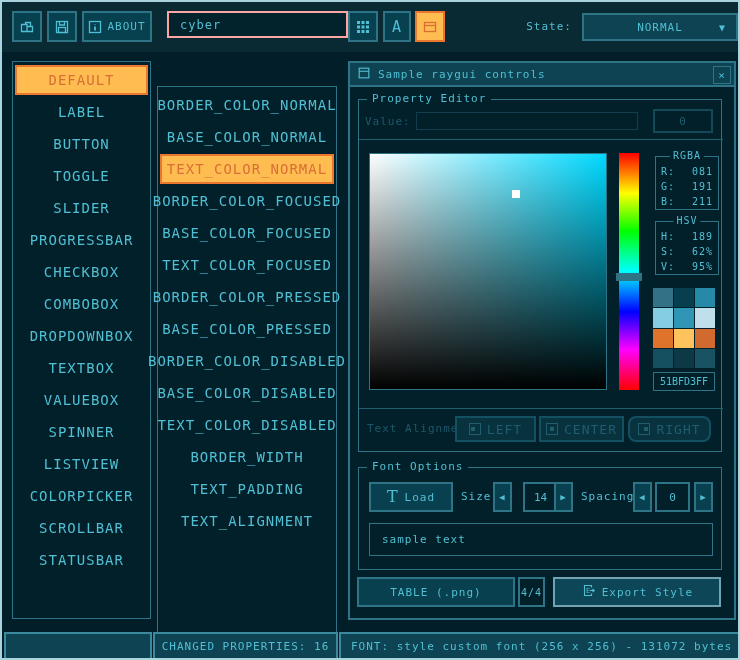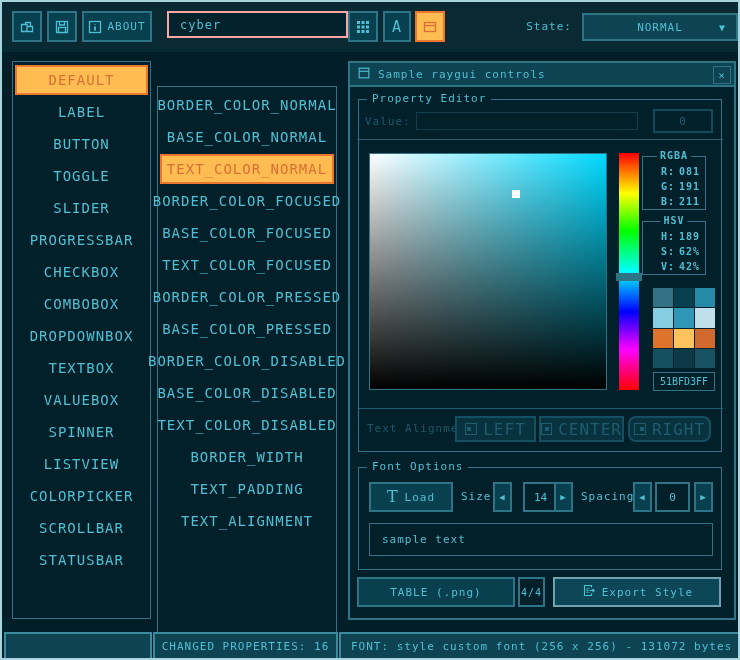--- a/index.html
+++ b/index.html
@@ -73,34 +73,34 @@
     color:#1f5f72; display:flex; align-items:center; justify-content:center; font-size:11px;
   }
   .divider { position:absolute; left:0; width:364px; height:1px; background:#1f5f70; }
 
   .color-panel { position:absolute; left:10px; top:53px; width:238px; height:237px; border:1px solid #2f7486; }
   .color-cursor { position:absolute; width:8px; height:8px; background:#ffffff; }
   .hue-bar { position:absolute; left:260px; top:53px; width:20px; height:237px;
     background:linear-gradient(to bottom,#f00 0%,#ff0 17%,#0f0 33%,#0ff 50%,#00f 67%,#f0f 83%,#f00 100%); }
   .hue-handle { position:absolute; left:-3px; width:26px; height:8px; background:#2f7486; }
 
-  .mini-box { position:absolute; left:283px; width:64px; border:1px solid #2f7486; padding:7px 5px 2px 18px;font-weight:bold; }
+  .mini-box { position:absolute; left:296px; width:64px; border:1px solid #2f7486; padding:7px 5px 2px 5px; }
   .mini-box .gtitle { position:absolute; top:-7px; left:50%; transform:translateX(-50%); background:#02202a; padding:0 3px; font-size:10px; }
   .mini-row { display:flex; justify-content:space-between; font-size:10px; line-height:15px; letter-spacing:1px; }
 
   .swatches { position:absolute; left:294px; top:188px; width:62px; height:80px;
     display:grid; grid-template-columns:repeat(3,1fr); grid-template-rows:repeat(4,1fr); gap:1px; }
   .swatch { width:100%; height:100%; }
   .hex-box { position:absolute; left:294px; top:272px; width:62px; height:19px; border:1px solid #2f7486;
     display:flex; align-items:center; justify-content:center; font-size:10px; letter-spacing:0px; color:#51bfd3; }
 
   .align-label { position:absolute; left:8px; top:322px; font-size:11px; letter-spacing:1px; width:88px; overflow:hidden; white-space:nowrap; }
   .align-btn {
     position:absolute; top:316px; height:26px; background:#07323e; border:2px solid #135062; color:#1f5d6f;
-    display:flex; align-items:center; justify-content:center; gap:6px; font-size:16px; letter-spacing:1px;
+    display:flex; align-items:center; justify-content:center; gap:6px; font-size:13px; letter-spacing:1px;
   }
   .align-icon { width:12px; height:12px; border:1px solid #1f5d6f; display:flex; align-items:center; padding:1px; }
   .align-icon i { display:block; width:4px; height:4px; background:#1f5d6f; }
   .align-icon.c { justify-content:center; }
   .align-icon.r { justify-content:flex-end; }
 
   .btn {
     background:#09404f; border:2px solid #2f7486; color:#51bfd3; display:flex; align-items:center; justify-content:center;
     gap:6px; font-size:11px; letter-spacing:1px; position:absolute;
   }
@@ -269,21 +269,21 @@
       <div class="mini-row">
           <span>H:</span>
           <span>189</span>
         </div>
       <div class="mini-row">
           <span>S:</span>
           <span>62%</span>
         </div>
       <div class="mini-row">
           <span>V:</span>
-          <span>42%</span>
+          <span>95%</span>
         </div>
     </div>
 
     <div class="swatches">
       <div class="swatch" style="background-color: rgb(51, 114, 134);"></div>
       <div class="swatch" style="background-color: rgb(7, 63, 78);"></div>
       <div class="swatch" style="background-color: rgb(39, 137, 168);"></div>
       <div class="swatch" style="background-color: rgb(133, 205, 224);"></div>
       <div class="swatch" style="background-color: rgb(48, 150, 182);"></div>
       <div class="swatch" style="background-color: rgb(191, 224, 234);"></div>

